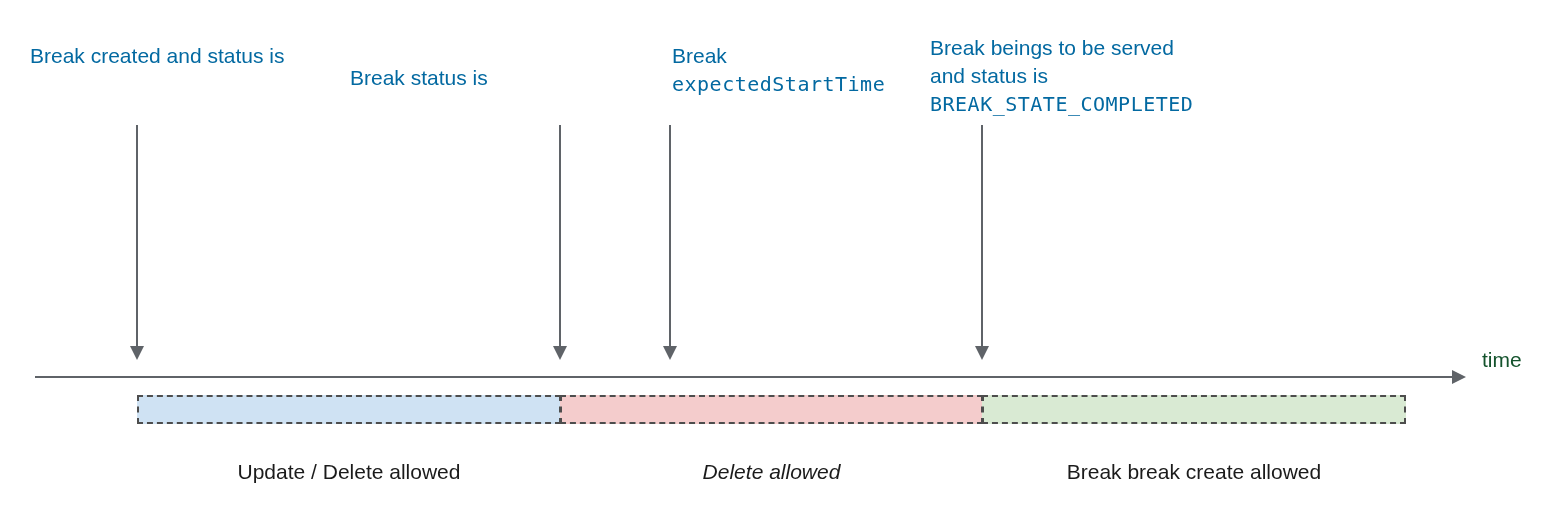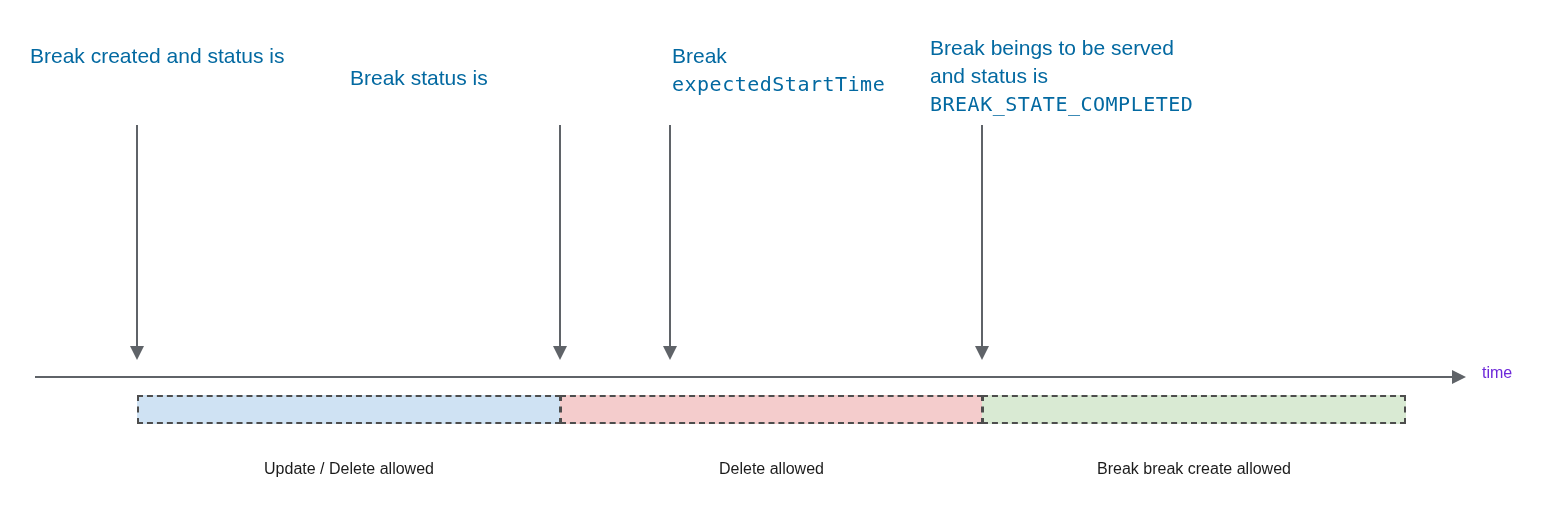--- a/index.html
+++ b/index.html
@@ -69,46 +69,46 @@
   .axis-head {
     position: absolute;
     left: 1452px; top: 370px;
     width: 0; height: 0;
     border-top: 7px solid transparent;
     border-bottom: 7px solid transparent;
     border-left: 14px solid #5f6368;
   }
   .axis-label {
     position: absolute;
-    left: 1482px; top: 364px;
-    font-size: 16px;
-    color: #6d28d9;
+    left: 1482px; top: 348px;
+    font-size: 21px;
+    color: #14532d;
   }
 
   
   .segment {
     position: absolute;
     top: 395px;
     height: 29px;
     border: 2px dashed #4d4d4d;
   }
   .seg1 { left: 137px; width: 424px; }
   .seg2 { left: 560px; width: 423px; }
   .seg3 { left: 982px; width: 424px; }
 
   
   .seg-label {
     position: absolute;
     top: 460px;
-    font-size: 16px;
+    font-size: 21px;
     color: #1b1b1b;
     text-align: center;
   }
   .lab1 { left: 137px; width: 424px; }
-  .lab2 { left: 560px; width: 423px; }
+  .lab2 { left: 560px; width: 423px; font-style: italic; }
   .lab3 { left: 982px; width: 424px; }
 </style>
 </head>
 <body>
 
 <div class="canvas">
 
   <div class="annotation a1">
     <div>Break created and status is</div>
   </div>

